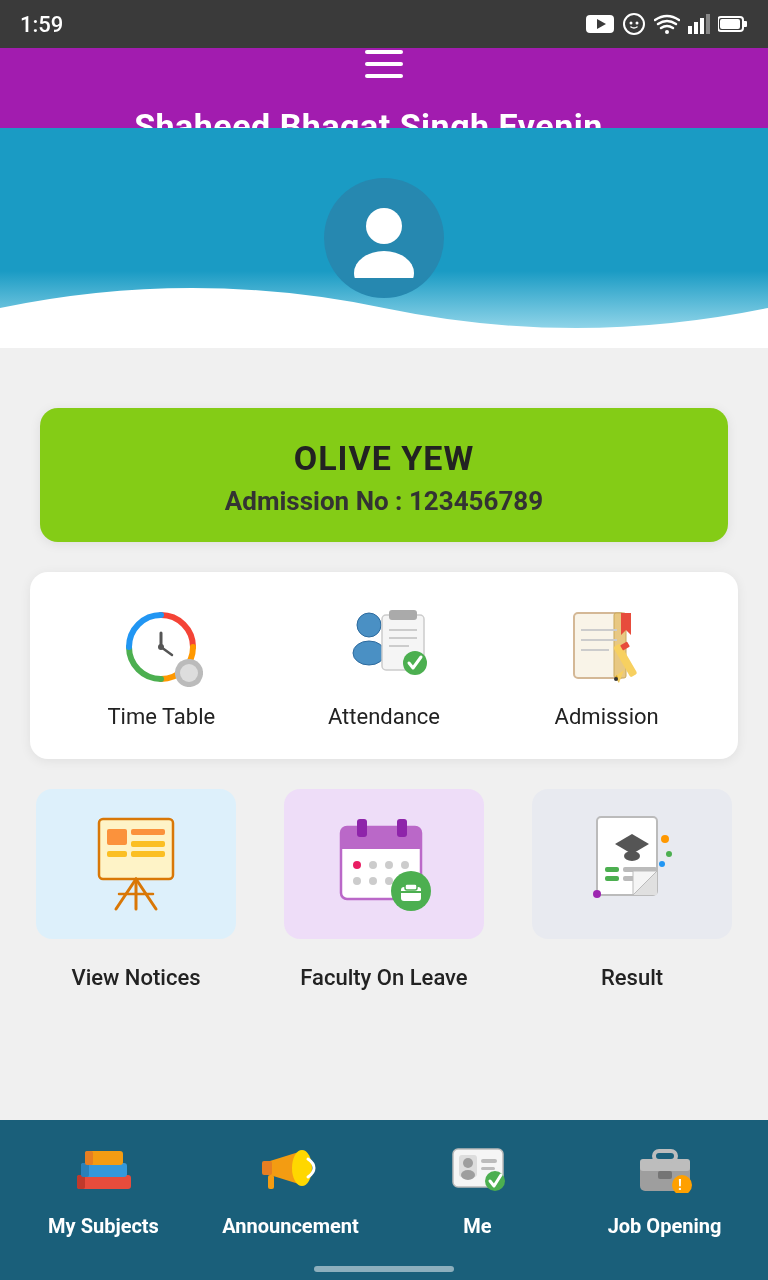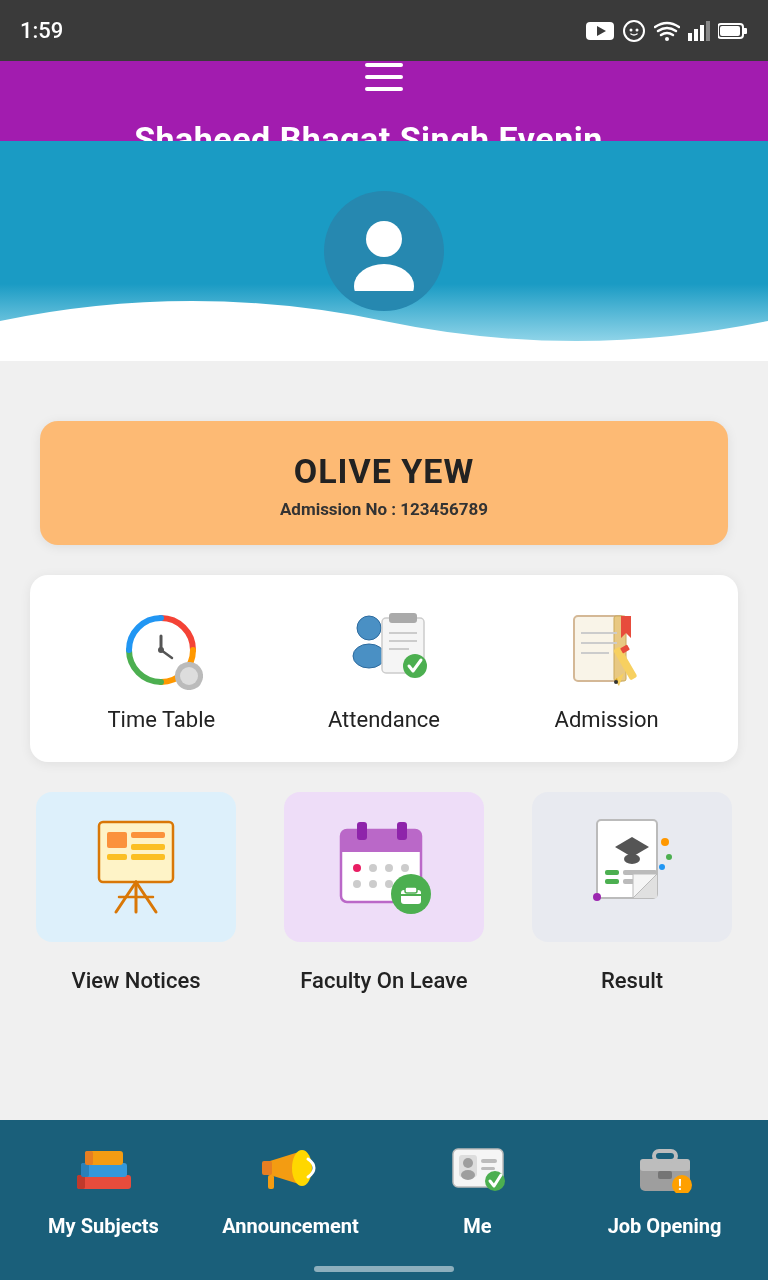--- a/index.html
+++ b/index.html
@@ -8,21 +8,21 @@
       width: 768px;
       min-height: 1280px;
       font-family: 'Roboto', Arial, sans-serif;
       background: #f0f0f0;
       overflow-x: hidden;
     }
 
     
     .status-bar {
       width: 100%;
-      height: 61px;
+      height: 48px;
       background: #3a3a3a;
       display: flex;
       align-items: center;
       justify-content: space-between;
       padding: 0 20px;
       color: white;
       font-size: 22px;
       font-weight: 500;
     }
     .status-bar-right {
@@ -80,35 +80,35 @@
       display: flex;
       align-items: center;
       justify-content: center;
       position: absolute;
       top: 50px;
       z-index: 2;
     }
 
     
     .profile-card {
-      background: #fdba74;
+      background: #84cc16;
       border-radius: 18px;
       margin: 60px 40px 0 40px;
       padding: 30px 20px 26px 20px;
       text-align: center;
       box-shadow: 0 2px 12px rgba(0,0,0,0.08);
     }
     .profile-name {
       font-size: 34px;
       font-weight: bold;
       color: #222;
       letter-spacing: 1px;
     }
     .profile-admission {
-      font-size: 17px;
+      font-size: 26px;
       color: #333;
       margin-top: 8px;
     }
     .profile-admission span {
       font-weight: bold;
     }
 
     
     .quick-actions-card {
       background: white;

